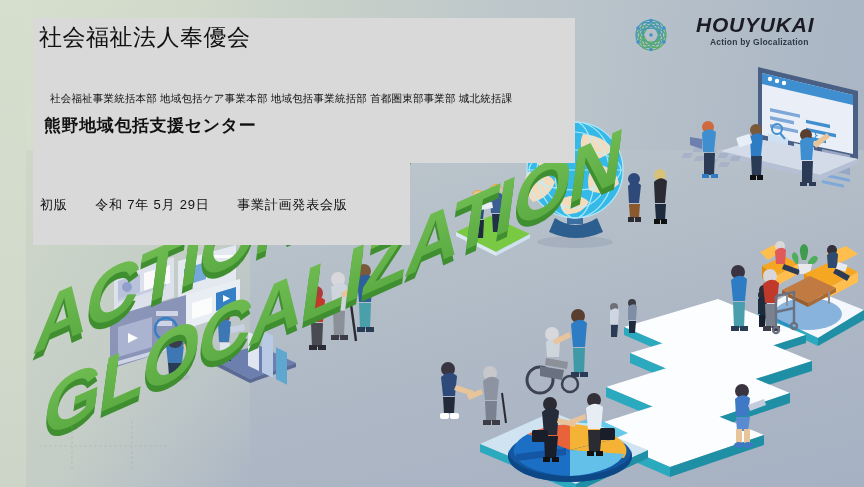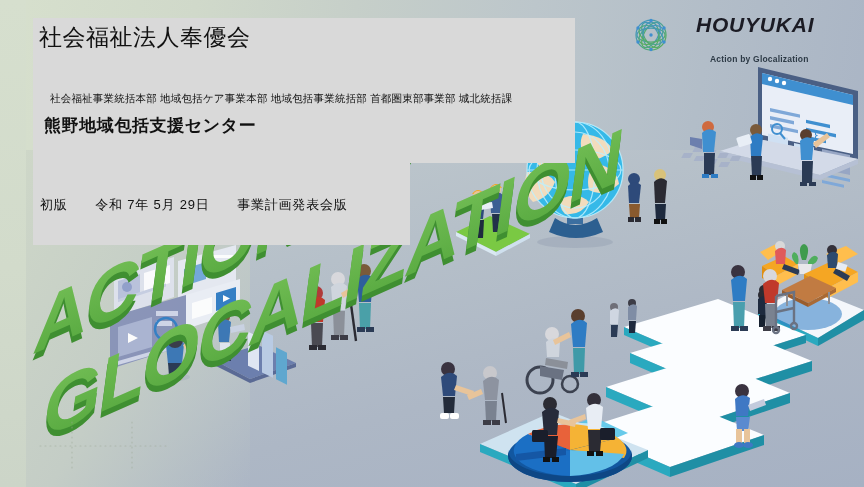--- a/index.html
+++ b/index.html
@@ -48,21 +48,21 @@
   #t-plan{left:39px;top:53px;font-size:25px;letter-spacing:.5px;}
   #t-depts{left:50px;top:92px;font-size:10.5px;letter-spacing:.2px;}
   #t-center{left:44px;top:114px;font-size:17px;font-weight:bold;letter-spacing:.6px;}
   #t-edition{left:40px;top:196px;font-size:13px;letter-spacing:.8px;}
 
   
   #logo{position:absolute;left:630px;top:14px;width:200px;height:48px;display:flex;align-items:flex-start;gap:18px;}
   #logo-mark{width:42px;height:42px;flex:0 0 42px;}
   #logo-words{margin-left:6px;line-height:1;}
   #logo-name{font-size:21px;font-weight:bold;font-style:italic;color:#1b1b24;letter-spacing:.8px;}
-  #logo-tag{font-size:8.5px;font-weight:bold;color:#2d3a46;letter-spacing:.2px;margin-top:20px;margin-left:14px;}
+  #logo-tag{font-size:8.5px;font-weight:bold;color:#2d3a46;letter-spacing:.2px;margin-top:3px;margin-left:14px;}
 
   
   #crosshair{position:absolute;left:40px;top:420px;width:130px;height:56px;opacity:.5;}
 
   
   .iso{position:absolute;}
 
   
   #bigword{
     position:absolute;left:30px;top:195px;width:770px;height:290px;

